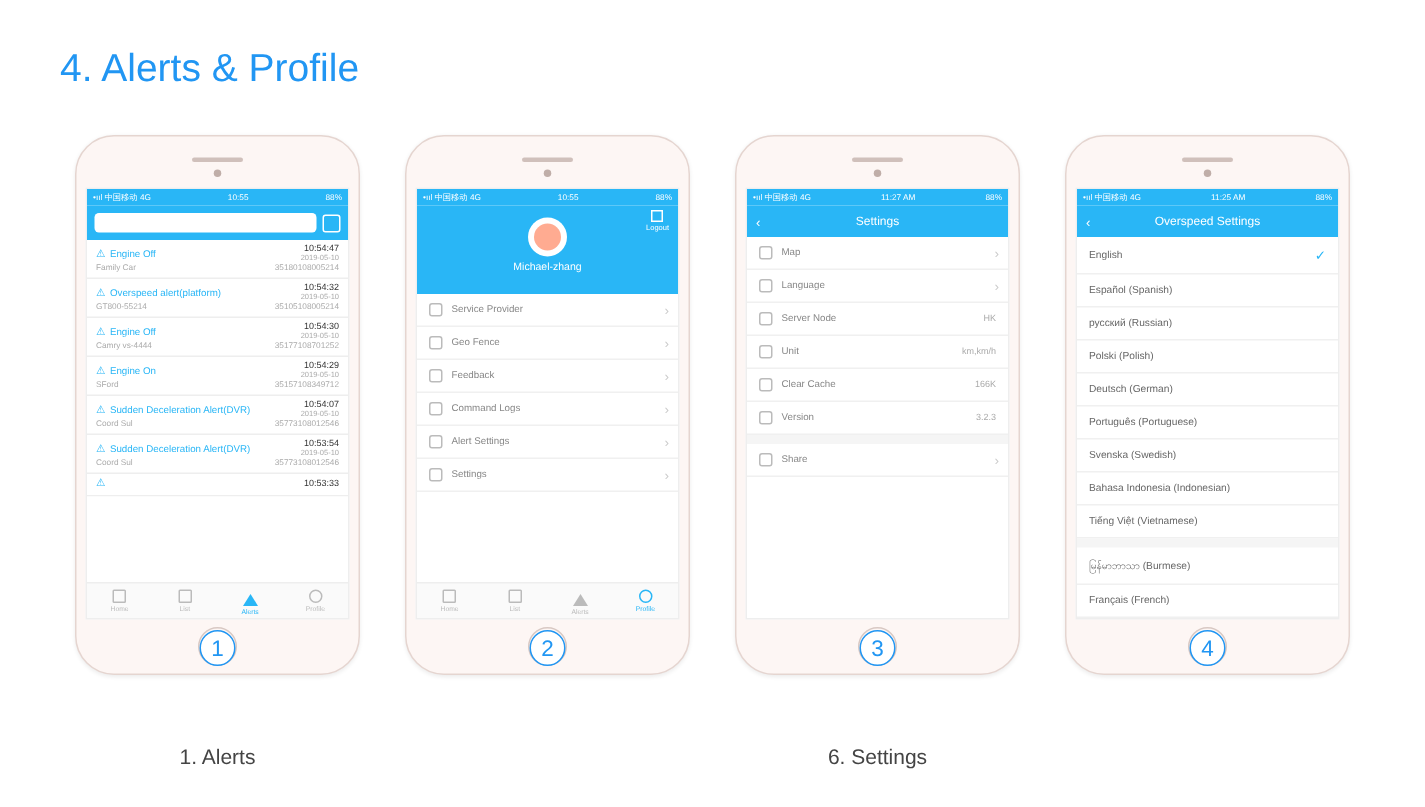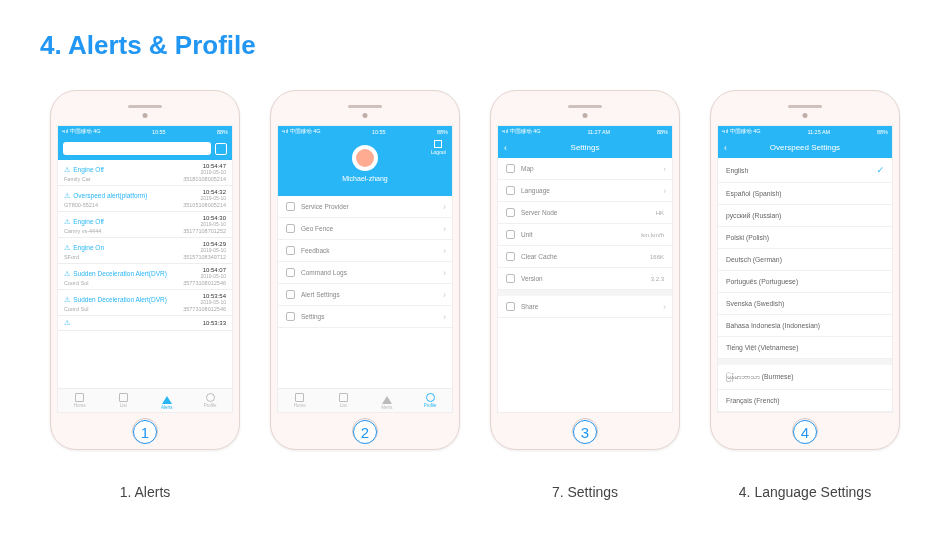--- a/index.html
+++ b/index.html
@@ -1,17 +1,17 @@
 <!DOCTYPE html>
 <html><head>
 <meta charset="utf-8">
 <style>
   * { box-sizing: border-box; margin: 0; padding: 0; }
   body { font-family: -apple-system, Helvetica, Arial, sans-serif; background: #fff; width: 950px; height: 538px; position: relative; }
-  .title { color: #2196F3; font-size: 26px; font-weight: 700; position: absolute; top: 30px; left: 40px; }
+  .title { color: #2196F3; font-size: 26px; font-weight: 400; position: absolute; top: 30px; left: 40px; }
   .phones { display: flex; justify-content: space-between; padding: 0 50px; margin-top: 90px; gap: 30px; }
   .phone-wrap { display: flex; flex-direction: column; align-items: center; }
   .phone { width: 190px; height: 360px; border: 1px solid #e5d5d0; border-radius: 26px; background: #fdf6f4; padding: 6px; position: relative; box-shadow: 0 1px 3px rgba(0,0,0,0.08); }
   .phone::before { content:''; position:absolute; top:14px; left:50%; transform:translateX(-50%); width:34px; height:3px; background:#d0c0bb; border-radius:2px; }
   .phone::after { content:''; position:absolute; top:22px; left:50%; transform:translateX(-50%); width:5px; height:5px; background:#c0aea8; border-radius:50%; }
   .home-btn { position:absolute; bottom:5px; left:50%; transform:translateX(-50%); width:26px; height:26px; border:1px solid #d8c8c3; border-radius:50%; }
   .phone-num { position:absolute; bottom:5px; left:50%; transform:translateX(-50%); width:24px; height:24px; border-radius:50%; display:flex;align-items:center;justify-content:center; color:#2196F3; font-size:15px; font-weight:500; background:#fff; border:1px solid #2196F3;}
   .screen { position:absolute; top:34px; left:6px; right:6px; bottom:36px; background:#fff; border:1px solid #eee; overflow:hidden; font-size:6.5px; color:#333; }
   .status-bar { height:11px; background:#29b6f6; color:#fff; font-size:5.5px; padding:0 4px; display:flex; justify-content:space-between; align-items:center; }
   .header-blue { background:#29b6f6; color:#fff; text-align:center; position:relative; }
@@ -38,21 +38,21 @@
   .avatar { width:26px;height:26px; background:#fff; border-radius:50%; margin:0 auto 4px; display:flex;align-items:center;justify-content:center;}
   .avatar-in { width:18px;height:18px; background:#ffab91; border-radius:50%;}
   .uname { color:#fff; font-size:7px;}
   .menu-row { border-bottom:1px solid #f0f0f0; padding:6px 8px; display:flex; align-items:center; gap:6px; color:#888; font-size:6.5px; position:relative;}
   .menu-icn { width:9px;height:9px; border:1px solid #bbb; border-radius:2px; flex-shrink:0;}
   .menu-val { margin-left:auto; color:#aaa; font-size:6px;}
   .chev::after { content:'›'; position:absolute; right:6px; color:#ccc; font-size:9px;}
   .lang-row { border-bottom:1px solid #f0f0f0; padding:7px 8px; display:flex; justify-content:space-between; align-items:center; color:#666; font-size:6.8px;}
   .check { color:#29b6f6; font-size:9px;}
   .lang-sep { height:6px; background:#f5f5f5;}
-  .caption { margin-top:34px; color:#444; font-size:14px; }
+  .caption { margin-top:46px; color:#444; font-size:14px; }
   .warn-icn::before{content:'⚠';font-size:7px;line-height:1;}
 </style>
 </head>
 <body>
 
 <div class="title">4. Alerts &amp; Profile</div>
 
 <div class="phones">
 
 <div class="phone-wrap">
@@ -318,21 +318,21 @@
             <div class="lang-sep"></div>
             <div class="menu-row chev">
               <div class="menu-icn"></div>
               <span>Share</span>
             </div>
           </div>
   </div>
   <div class="home-btn"></div>
   <div class="phone-num">3</div>
 </div>
-<div class="caption">7. Settings</div>
+<div class="caption">6. Settings</div>
 </div>
 
 <div class="phone-wrap">
 <div class="phone">
   <div class="screen">
     <div class="status-bar">
       <span>•ııl 中国移动 4G </span>
             <span>11:25 AM</span>
             <span>88%</span>
     </div>
@@ -374,16 +374,15 @@
               <span>မြန်မာဘာသာ (Burmese)</span>
             </div>
             <div class="lang-row">
               <span>Français (French)</span>
             </div>
           </div>
   </div>
   <div class="home-btn"></div>
   <div class="phone-num">4</div>
 </div>
-<div class="caption">4. Language Settings</div>
 </div>
 
 </div>
 
 </body></html>

